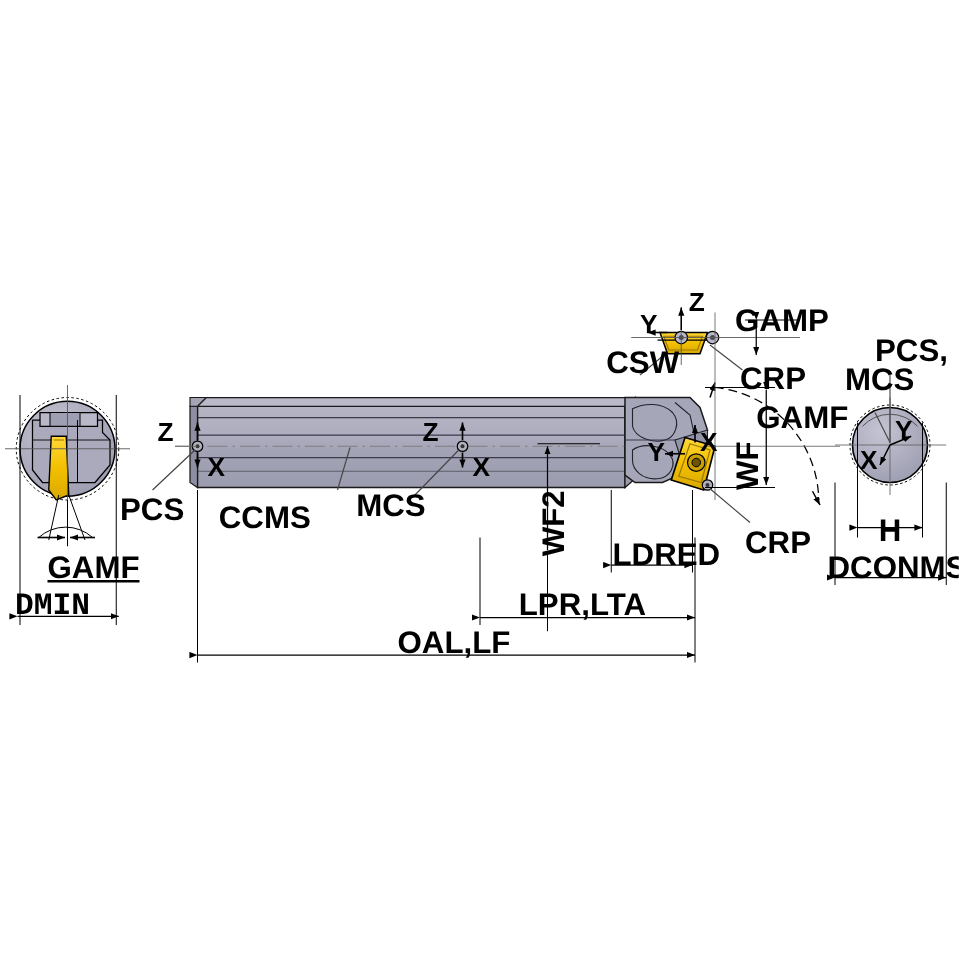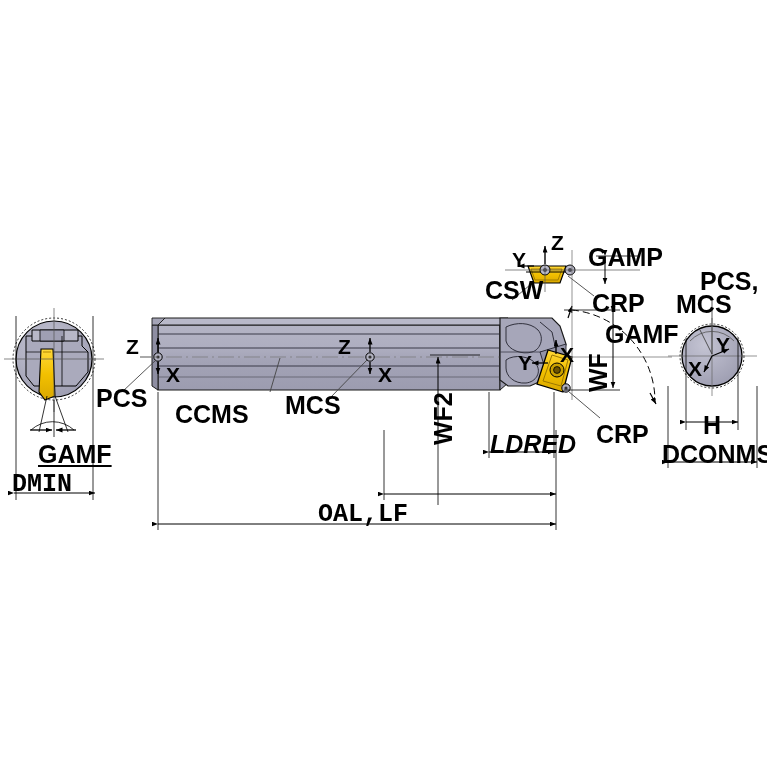--- a/index.html
+++ b/index.html
@@ -204,34 +204,35 @@
       <line x1="556" y1="430" x2="556" y2="530" stroke="#000" stroke-width="0.8"></line>
       <line x1="384" y1="494" x2="556" y2="494" stroke="#000" stroke-width="1" marker-start="url(#arS)" marker-end="url(#arS)"></line>
 
       <line x1="158" y1="392" x2="158" y2="530" stroke="#000" stroke-width="0.8"></line>
       <line x1="158" y1="524" x2="556" y2="524" stroke="#000" stroke-width="1" marker-start="url(#arS)" marker-end="url(#arS)"></line>
     </g>
   </svg>
 
   <div class="lbl big" style="left:38px;top:442px;text-decoration:underline;">GAMF</div>
   <div class="lbl big" style="left:12px;top:472px;font-family:Liberation Mono, monospace;">DMIN</div>
-  <div class="lbl big" style="left:96px;top:386px;">PCS</div>
+  <div class="lbl big" style="left:96px;top:396px;">PCS</div>
   <div class="lbl big" style="left:175px;top:402px;">CCMS</div>
   <div class="lbl big" style="left:285px;top:393px;">MCS</div>
   <div class="lbl big" style="left:485px;top:278px;">CSW</div>
   <div class="lbl big" style="left:588px;top:245px;">GAMP</div>
   <div class="lbl big" style="left:592px;top:291px;">CRP</div>
   <div class="lbl big" style="left:596px;top:422px;">CRP</div>
   <div class="lbl big" style="left:605px;top:322px;">GAMF</div>
   <div class="lbl big" style="left:700px;top:269px;">PCS,</div>
   <div class="lbl big" style="left:676px;top:292px;">MCS</div>
   <div class="lbl big rot" style="left:586px;top:392px;">WF</div>
   <div class="lbl big rot" style="left:431px;top:445px;">WF2</div>
-  <div class="lbl big" style="left:490px;top:432px;font-style:italic;">LDRED</div>
-  <div class="lbl big" style="left:318px;top:502px;font-family:Liberation Mono, monospace;">OAL,LF</div>
+  <div class="lbl big" style="left:490px;top:432px;">LDRED</div>
+  <div class="lbl big" style="left:415px;top:472px;">LPR,LTA</div>
+  <div class="lbl big" style="left:318px;top:502px;">OAL,LF</div>
   <div class="lbl big" style="left:703px;top:413px;">H</div>
   <div class="lbl big" style="left:662px;top:442px;">DCONMS</div>
 
   <div class="lbl axl" style="left:126px;top:336px;">Z</div>
   <div class="lbl axl" style="left:166px;top:364px;">X</div>
   <div class="lbl axl" style="left:338px;top:336px;">Z</div>
   <div class="lbl axl" style="left:378px;top:364px;">X</div>
   <div class="lbl axl" style="left:512px;top:249px;">Y</div>
   <div class="lbl axl" style="left:551px;top:232px;">Z</div>
   <div class="lbl axl" style="left:518px;top:352px;">Y</div>

